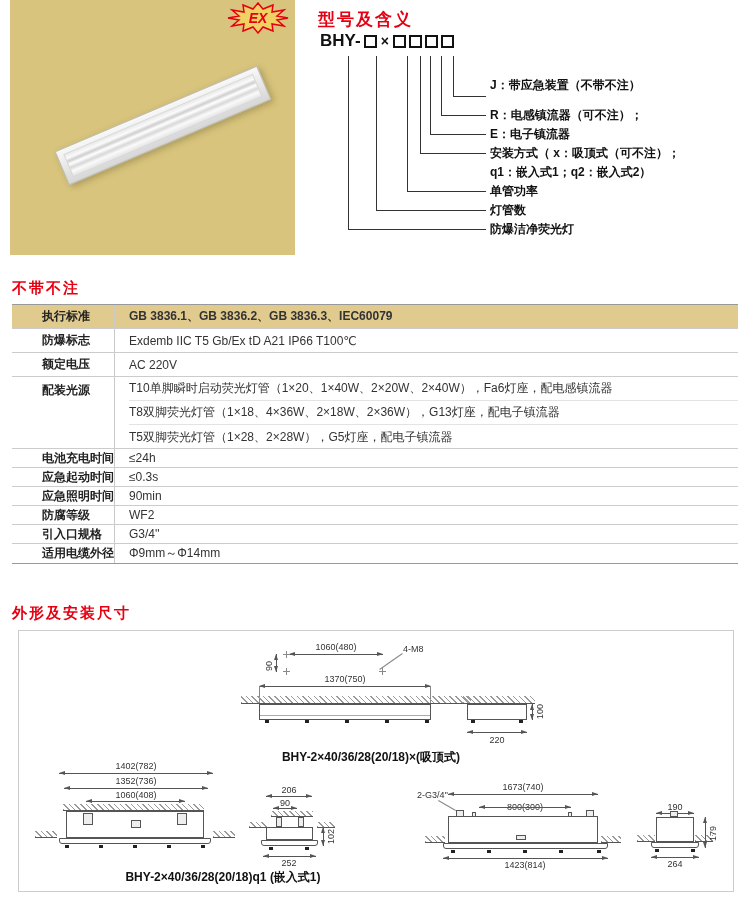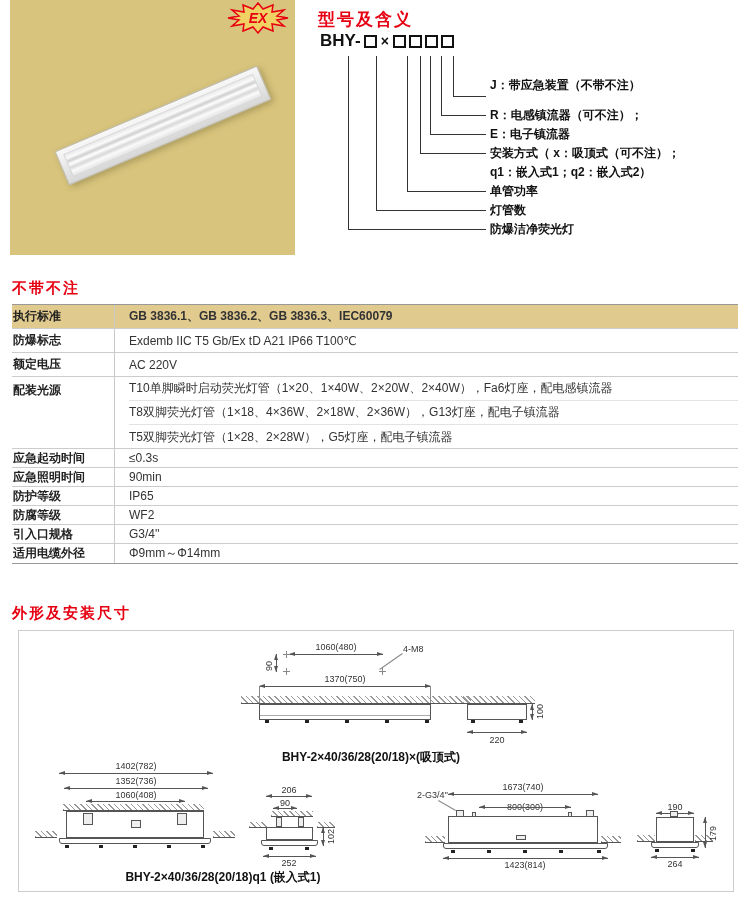--- a/index.html
+++ b/index.html
@@ -28,21 +28,21 @@
   .vl { position:absolute; width:1px; background:#333; }
   .hl { position:absolute; height:1px; background:#333; }
   .mlabel { position:absolute; left:490px; font-size:12px; font-weight:bold; color:#111; white-space:nowrap; line-height:14px; }
 
   
   .ptable { position:absolute; left:12px; top:304px; width:726px;
             border-top:1px solid #999; border-bottom:1px solid #999; font-size:12px; }
   .trow { display:flex; border-bottom:1px solid #ccc; }
   .trow:last-child { border-bottom:none;justify-content:space-between; }
   .trow.hlrow { background:#e0ca8e; }
-  .tlabel { width:103px; padding-left:1px; font-weight:bold; color:#222;
+  .tlabel { width:103px; padding-left:30px; font-weight:bold; color:#222;
             border-right:1px solid #c9c9c9; display:flex; align-items:center; }
   .tlabel.top { align-items:flex-start; padding-top:5px; }
   .tval { flex:1; padding-left:14px; color:#333; display:flex; align-items:center; }
   .tval.bold { font-weight:bold; }
   .tval.multi { display:block; }
   .subline { height:24px; display:flex; align-items:center; border-bottom:1px solid #e3e3e3; }
   .subline.last { border-bottom:none; }
   .h24 { height:24px; } .h19 { height:19px; } .h72 { height:72px; }
 
   
@@ -137,30 +137,30 @@
     </div>
     <div class="trow h72">
       <div class="tlabel top">配装光源</div>
       <div class="tval multi">
         <div class="subline">T10单脚瞬时启动荧光灯管（1×20、1×40W、2×20W、2×40W），Fa6灯座，配电感镇流器</div>
         <div class="subline">T8双脚荧光灯管（1×18、4×36W、2×18W、2×36W），G13灯座，配电子镇流器</div>
         <div class="subline last">T5双脚荧光灯管（1×28、2×28W），G5灯座，配电子镇流器</div>
       </div>
     </div>
     <div class="trow h19">
+      <div class="tlabel">电池充电时间</div>
+      <div class="tval">≤24h</div>
+    </div>
+    <div class="trow h19">
       <div class="tlabel">应急起动时间</div>
       <div class="tval">≤0.3s</div>
     </div>
     <div class="trow h19">
       <div class="tlabel">应急照明时间</div>
       <div class="tval">90min</div>
-    </div>
-    <div class="trow h19">
-      <div class="tlabel">防护等级</div>
-      <div class="tval">IP65</div>
     </div>
     <div class="trow h19">
       <div class="tlabel">防腐等级</div>
       <div class="tval">WF2</div>
     </div>
     <div class="trow h19">
       <div class="tlabel">引入口规格</div>
       <div class="tval">G3/4''</div>
     </div>
     <div class="trow h19">

